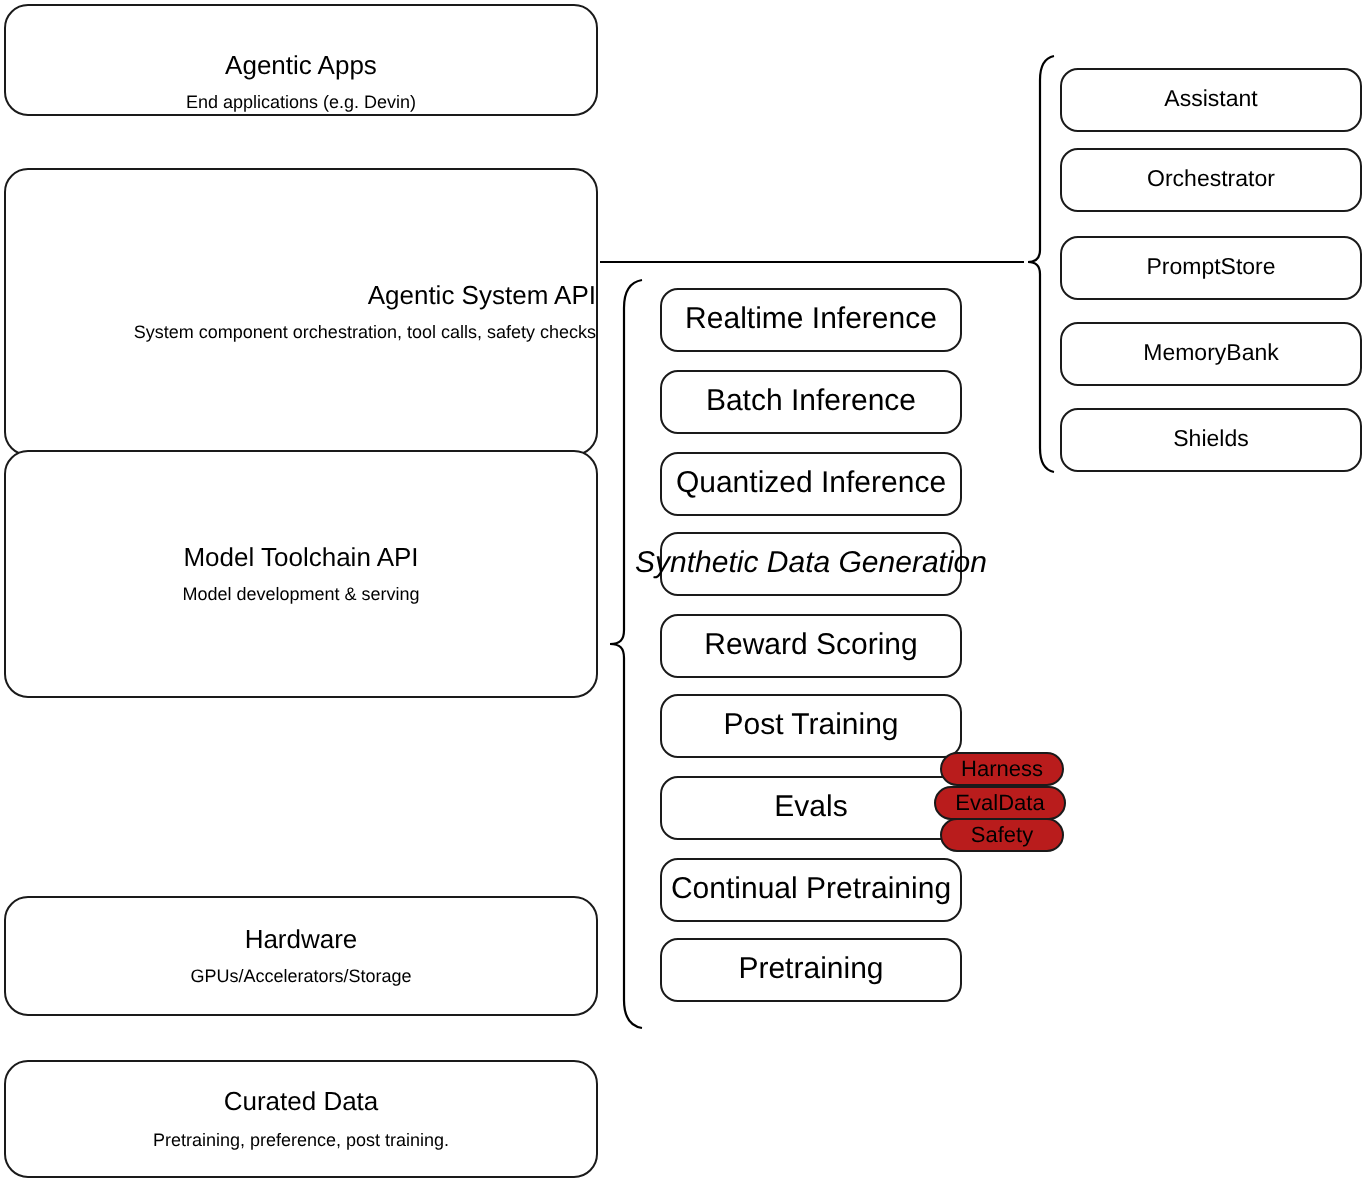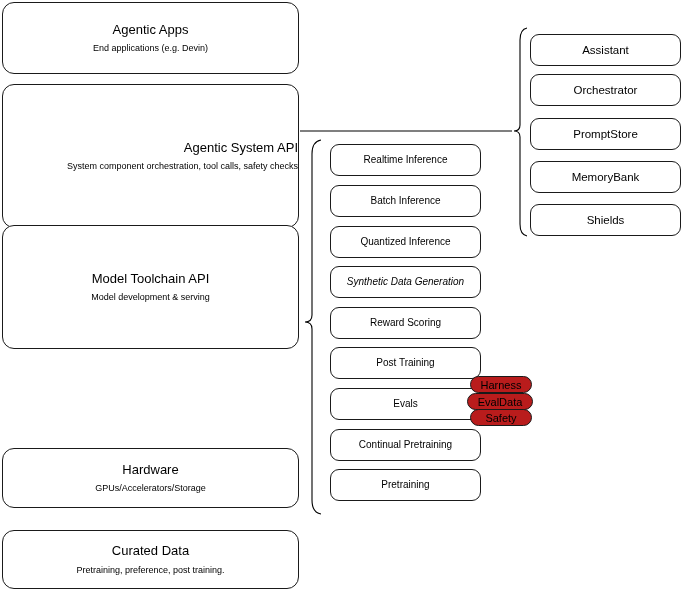--- a/index.html
+++ b/index.html
@@ -56,21 +56,21 @@
     margin-top: 5px;
     white-space: nowrap;
   }
 
   
   .chip {
     left: 330px;
     width: 151px;
     height: 32px;
     border-radius: 9px;
-    font-size: 10px;
+    font-size: 15px;
     white-space: nowrap;
   }
 
   
   .comp {
     left: 530px;
     width: 151px;
     height: 32px;
     border-radius: 9px;
     font-size: 11.5px;
@@ -132,21 +132,21 @@
     <path d="M 305,322
              C 310,322 312,320 312,315
              L 312,154
              C 312,146 315,141 321,140
              M 305,322
              C 310,322 312,324 312,329
              L 312,500
              C 312,508 315,513 321,514"></path>
   </svg>
 
-  <div class="node layer" style="top:2px;height:72px;">
+  <div class="node layer" style="top:2px;height:56px;justify-content:flex-end;">
     <div class="title">Agentic Apps</div>
     <div class="subtitle">End applications (e.g. Devin)</div>
   </div>
 
   <div class="node layer" style="top:84px;height:144px;align-items:flex-end;">
     <div class="title">Agentic System API</div>
     <div class="subtitle">System component orchestration, tool calls, safety checks</div>
   </div>
 
   <div class="node layer" style="top:225px;height:124px;text-align:center;">

